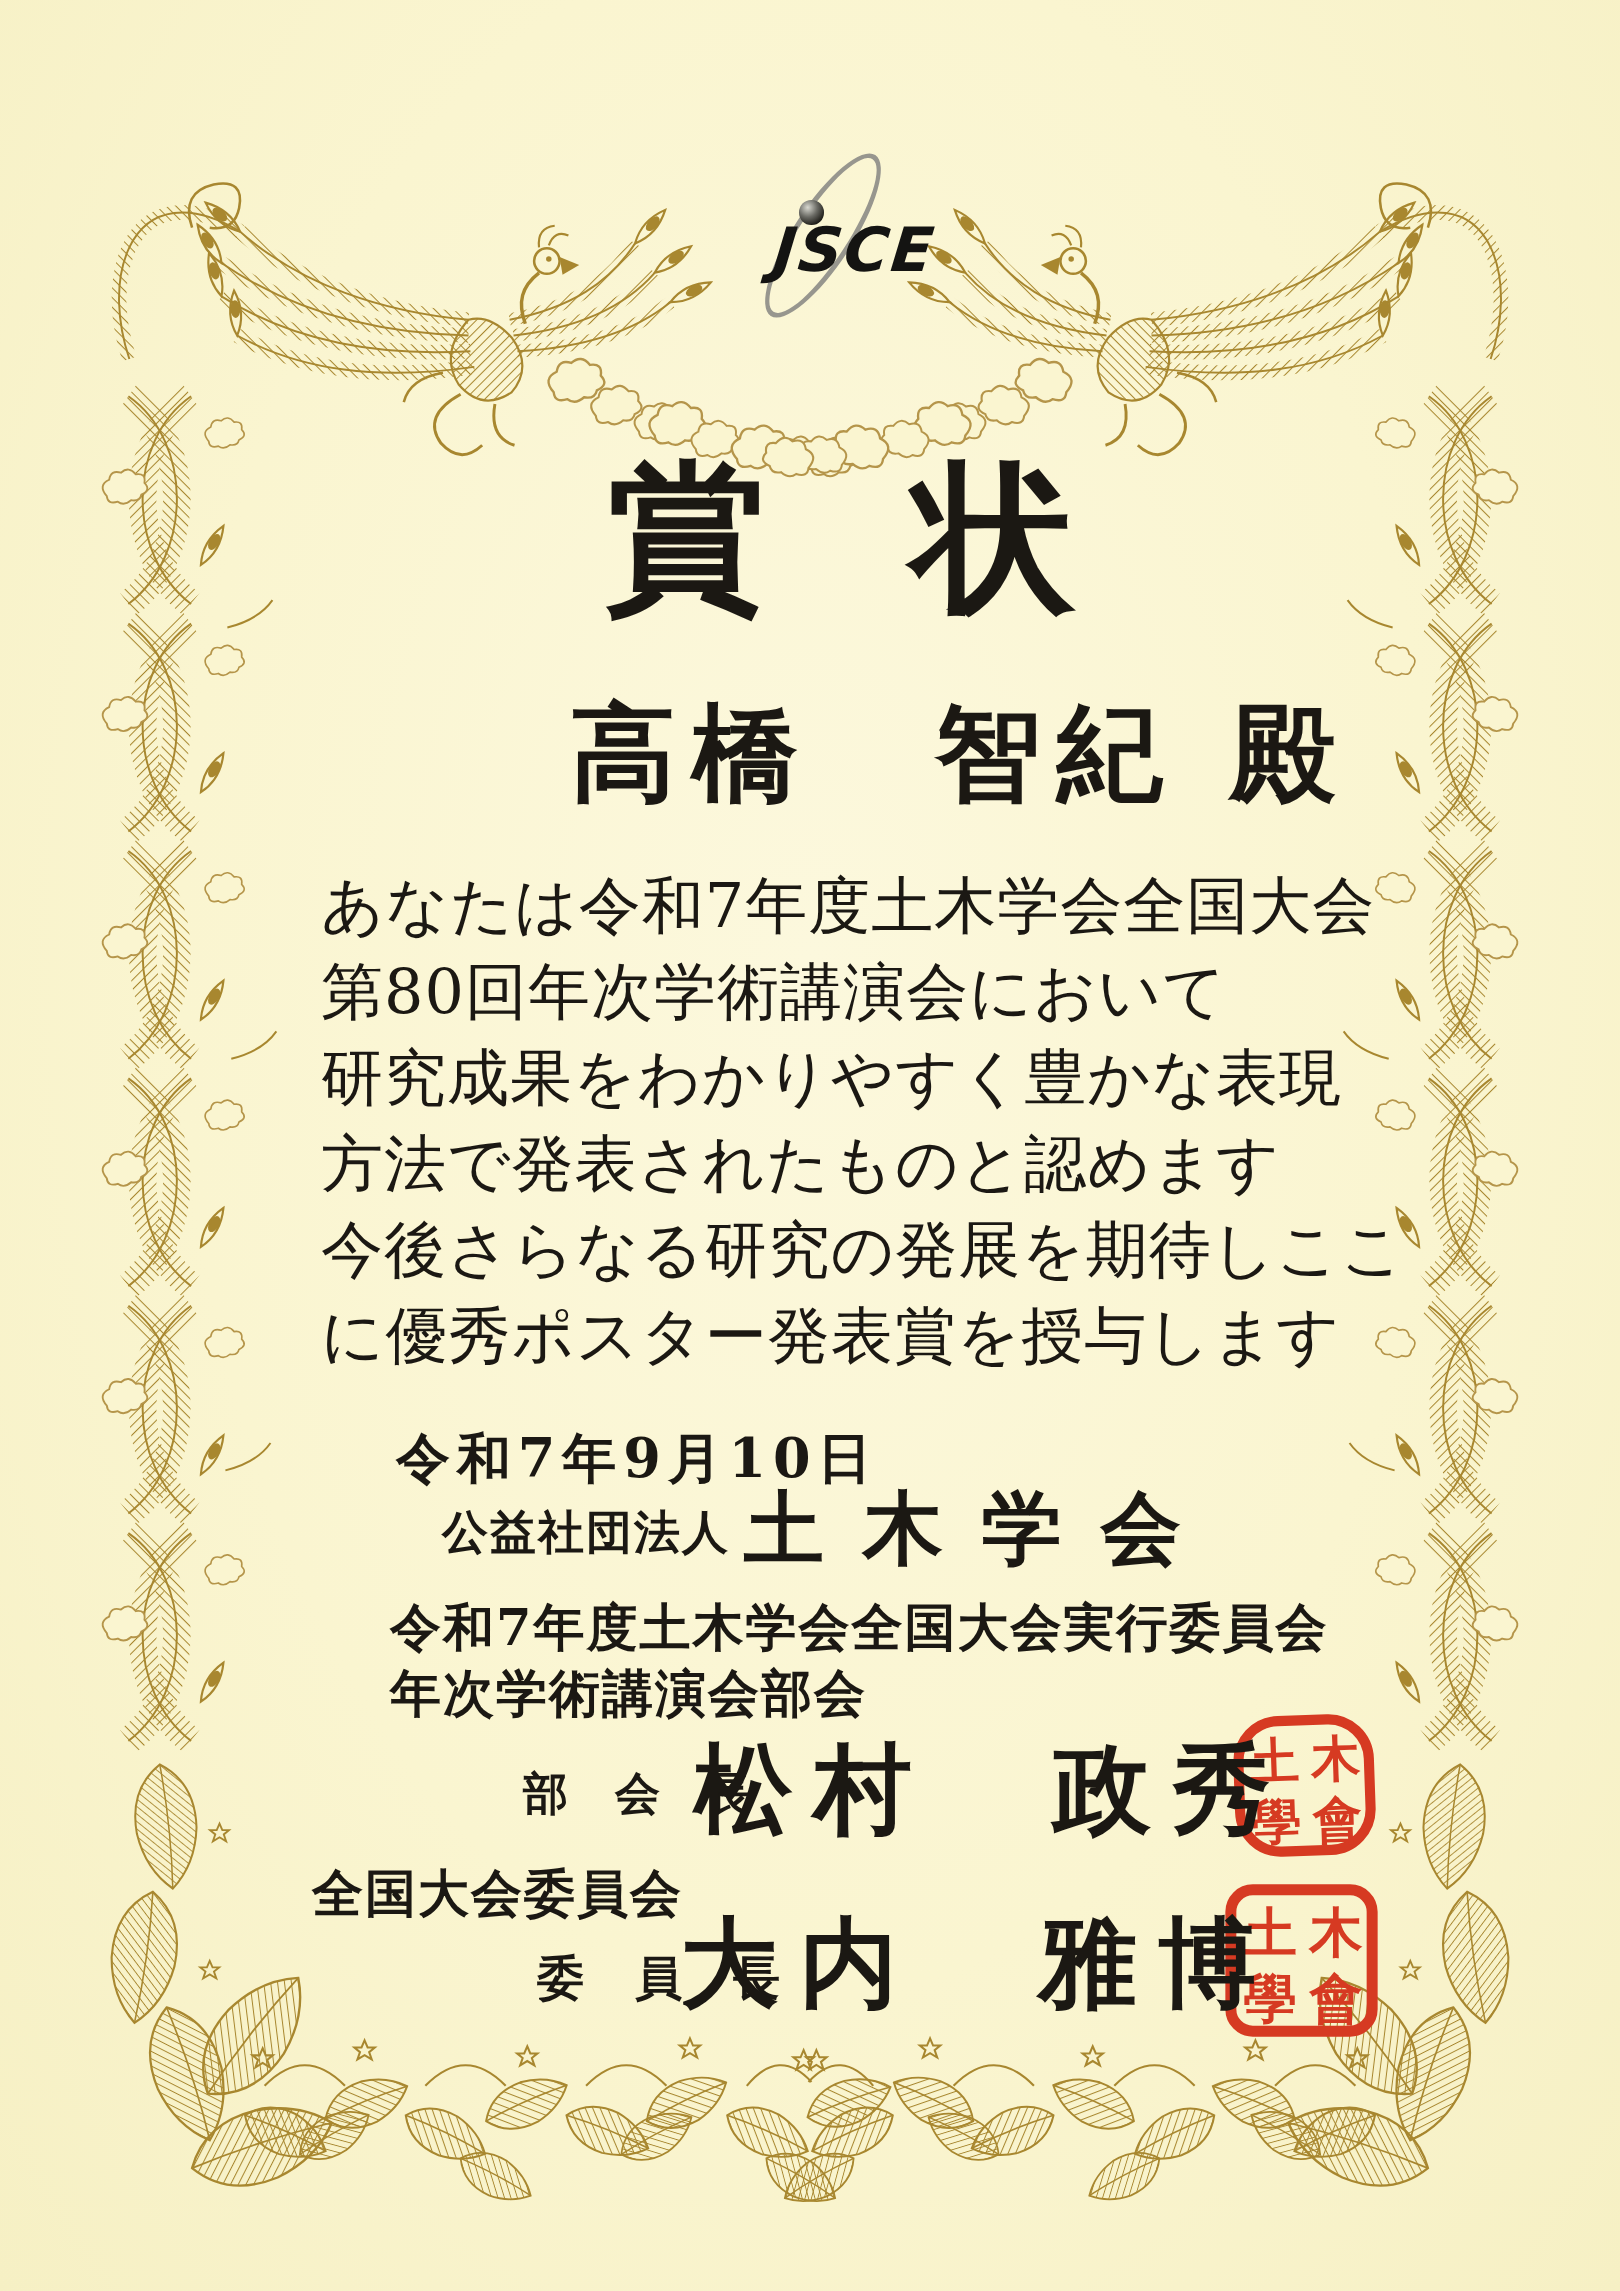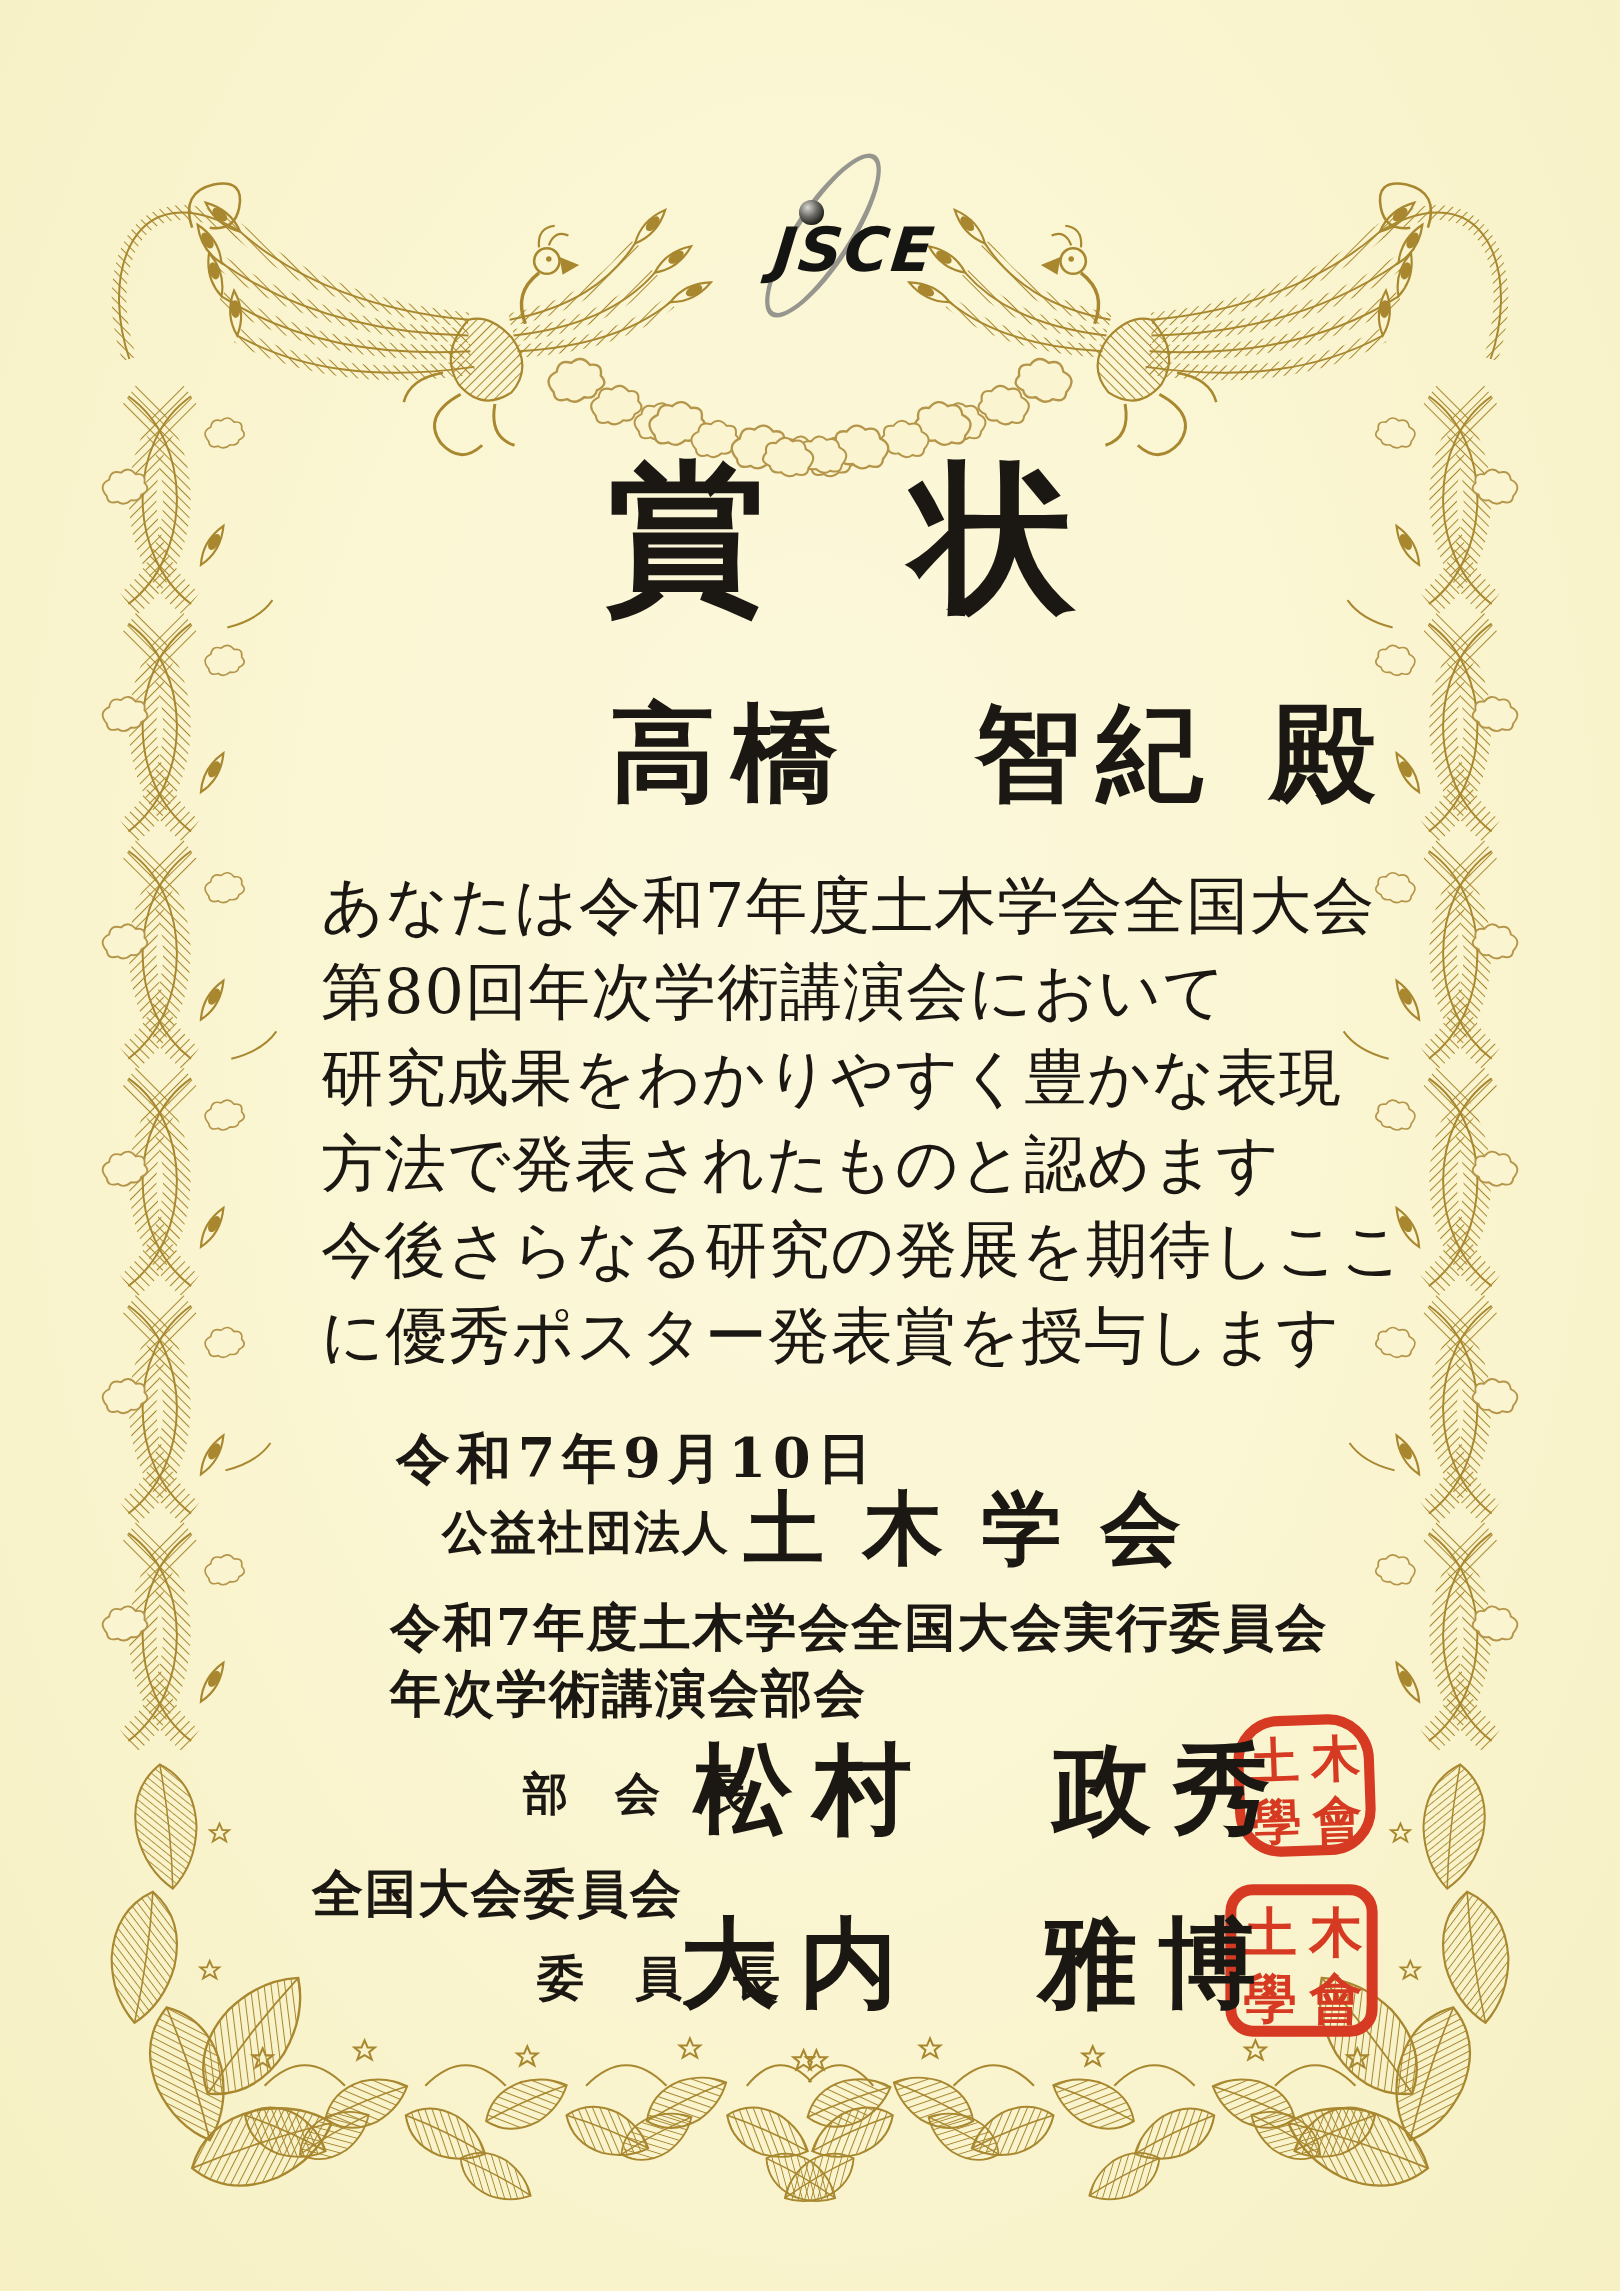--- a/index.html
+++ b/index.html
@@ -16,21 +16,21 @@
   
   .logo{left:676px;top:145px;width:333px;height:167px;z-index:3;}
   .orbit{position:absolute;left:51px;top:61px;width:182px;height:49px;border:5.9px solid #97968e;border-radius:50%;transform:rotate(-57deg);}
   .sphere{position:absolute;left:123px;top:55px;width:24.5px;height:24.5px;border-radius:50%;
     background:radial-gradient(circle at 35% 30%, #d8d8d0 0%, #6a6a64 40%, #15140f 80%);}
   .logo-text{position:absolute;left:98px;top:69px;font-family:"DejaVu Sans","Liberation Sans",sans-serif;
     font-weight:bold;font-style:italic;font-size:61px;letter-spacing:2px;color:#141412;transform:skewX(-6deg);}
 
   .title{left:0;right:0;top:436px;display:flex;justify-content:center;gap:147px;padding-left:59px;
     font-size:162px;line-height:1.25;font-weight:bold;}
-  .recipient{left:570px;top:684px;display:flex;gap:51px;font-size:106px;line-height:1.3;font-weight:bold;letter-spacing:15.7px;margin-left:40px;}
+  .recipient{left:570px;top:684px;display:flex;gap:51px;font-size:106px;line-height:1.3;font-weight:bold;letter-spacing:15.7px;}
   .body-text{left:321px;top:863px;font-size:62px;line-height:86px;font-weight:normal;letter-spacing:1px;white-space:nowrap;}
   .date-line{left:384px;top:1423px;font-size:54px;font-weight:bold;letter-spacing:6.9px;margin-left:12px;}
   .org-row{left:414px;top:1482px;display:flex;align-items:flex-end;margin-left:28px;}
   .org-type{font-size:46px;font-weight:bold;letter-spacing:2px;padding-bottom:9.8px;}
   .org-name{font-size:80px;font-weight:bold;letter-spacing:39px;margin-left:13.7px;line-height:1.15;}
   .committee1{left:390px;top:1594px;font-size:51px;font-weight:bold;letter-spacing:2px;}
   .committee2{left:390px;top:1660px;font-size:51px;font-weight:bold;letter-spacing:2px;}
   .sig-role1{left:492px;top:1764px;font-size:45px;font-weight:bold;letter-spacing:47px;margin-left:31px;}
   .sig-name1{left:694px;top:1733px;font-size:98px;font-weight:bold;letter-spacing:21.6px;line-height:1.15;}
   .org2{left:312px;top:1860px;font-size:51px;font-weight:bold;letter-spacing:2px;}

